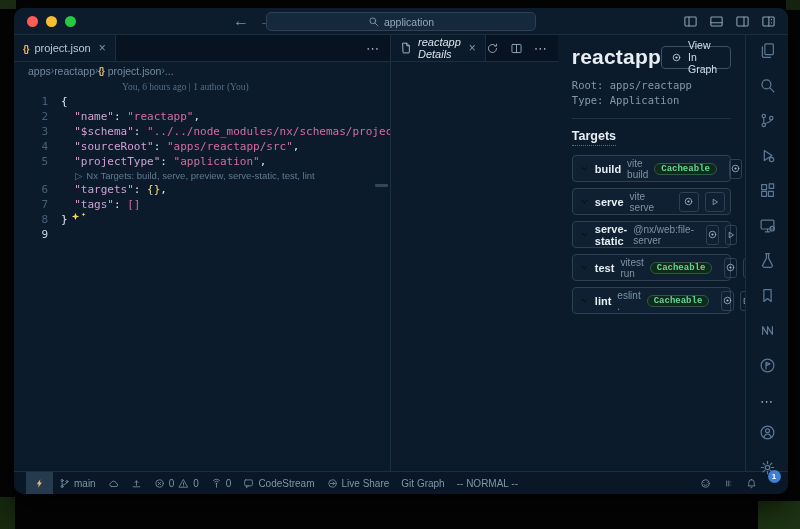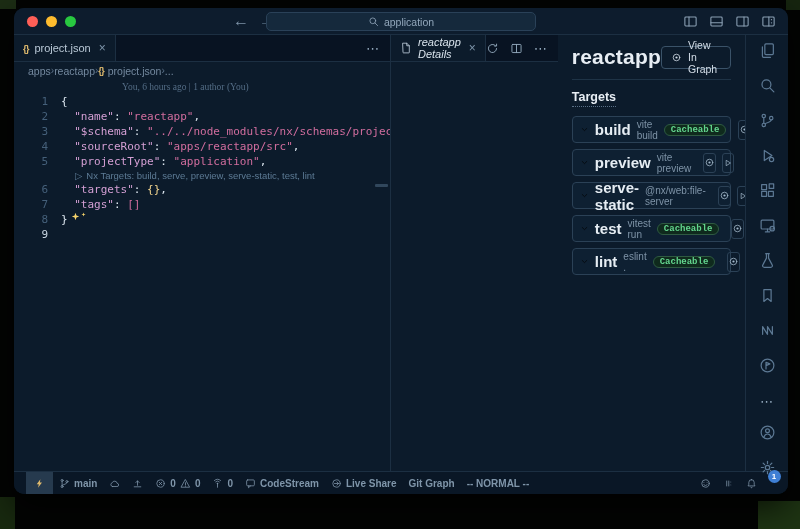--- a/index.html
+++ b/index.html
@@ -68,30 +68,30 @@
   .btn-outline{display:flex;align-items:center;gap:6px;height:21px;padding:0 9px;border:1px solid #3a5268;
     border-radius:4px;background:transparent;color:#d4dee8;font-size:10.5px;cursor:pointer;}
   .meta{margin-top:9px;font-family:"DejaVu Sans Mono","Liberation Mono",monospace;font-size:10.5px;
     color:#8498ab;line-height:15px;}
   .divider{border-top:1px solid #1e3346;margin-top:10px;}
   .targets-heading{display:inline-block;margin-top:10px;font-size:12.5px;font-weight:bold;color:var(--text-bright);
     border-bottom:1px dotted #5a7088;padding-bottom:2px;}
   .targets-list{margin-top:9px;}
   .target-row{height:25px;border:1px solid var(--card-border);border-radius:4px;background:var(--card-bg);
     display:flex;align-items:center;gap:6px;padding:0 5px 0 7px;margin-bottom:6px;cursor:pointer;}
-  .t-name{font-size:15px;font-weight:bold;color:#e6edf3;}
+  .t-name{font-size:11px;font-weight:bold;color:#e6edf3;}
   .t-cmd{font-size:10px;color:#7e93a7;}
   .t-badge{font-size:9px;font-weight:bold;color:var(--badge-green);background:var(--badge-green-bg);
     border:1px solid var(--badge-green-border);border-radius:7px;padding:0 6px;font-family:Liberation Mono, monospace;}
   .t-spacer{flex:1;}
   .icon-btn{width:21px;height:18px;border:1px solid var(--card-border);border-radius:3px;display:flex;
     align-items:center;justify-content:center;color:#a5bacc;cursor:pointer;background:transparent;}
   
   .statusbar{height:22px;flex:0 0 22px;background:var(--statusbar-bg);border-top:1px solid var(--border);
-    display:flex;align-items:center;padding:0 25px 0 12px;font-size:10px;color:#7f95a9;gap:16px;font-weight:bold;}
+    display:flex;align-items:center;padding:0 25px 0 12px;font-size:10px;color:#7f95a9;gap:16px;}
   .sb-item{display:flex;align-items:center;gap:4px;padding:0 6px;height:100%;cursor:pointer;white-space:nowrap;}
   .sb-item.highlight{background:#263a4e;color:var(--icon-gold);padding:0 8px;}
   .sb-right{margin-left:auto;display:flex;align-items:center;}
   
   .ic{display:inline-flex;flex:none;}
   .ic svg{width:100%;height:100%;display:block;}
   .ic svg *{stroke:currentColor;fill:none;stroke-width:1.15;stroke-linecap:round;stroke-linejoin:round;}
   .ic svg .f{fill:currentColor;stroke:none;}
 </style>
 </head>
@@ -244,20 +244,24 @@
             <div class="btn-outline">
               <span class="ic" style="height: 11px; width: 11px;">
                   <svg viewBox="0 0 16 16">
                     <circle cx="8" cy="8" r="4.8"></circle>
                     <circle class="f" cx="8" cy="8" r="1.6"></circle>
                   </svg>
                 </span>
               <span>View In Graph</span>
             </div>
           </div>
+          <div class="meta">
+            <div><span>Root:</span> <span>apps/reactapp</span></div>
+            <div><span>Type:</span> <span>Application</span></div>
+          </div>
           <div class="divider"></div>
           <div><span class="targets-heading">Targets</span></div>
           <div class="targets-list" id="targets-list">
               <div class="target-row">
                 <span class="ic" style="height: 9px; width: 9px;">
                   <svg viewBox="0 0 16 16">
                     <path d="M4 6.2L8 10l4-3.8"></path>
                   </svg>
                 </span>
                 <span class="t-name">build</span>
@@ -279,22 +283,22 @@
                     </svg>
                   </span>
                 </span>
               </div>
               <div class="target-row">
                 <span class="ic" style="height: 9px; width: 9px;">
                   <svg viewBox="0 0 16 16">
                     <path d="M4 6.2L8 10l4-3.8"></path>
                   </svg>
                 </span>
-                <span class="t-name">preview</span>
-                <span class="t-cmd">vite preview</span>
+                <span class="t-name">serve</span>
+                <span class="t-cmd">vite serve</span>
                 <span class="t-spacer"></span>
                 <span class="icon-btn">
                   <span class="ic" style="height: 11px; width: 11px;">
                     <svg viewBox="0 0 16 16">
                       <circle cx="8" cy="8" r="4.8"></circle>
                       <circle class="f" cx="8" cy="8" r="1.6"></circle>
                     </svg>
                   </span>
                 </span>
                 <span class="icon-btn">

